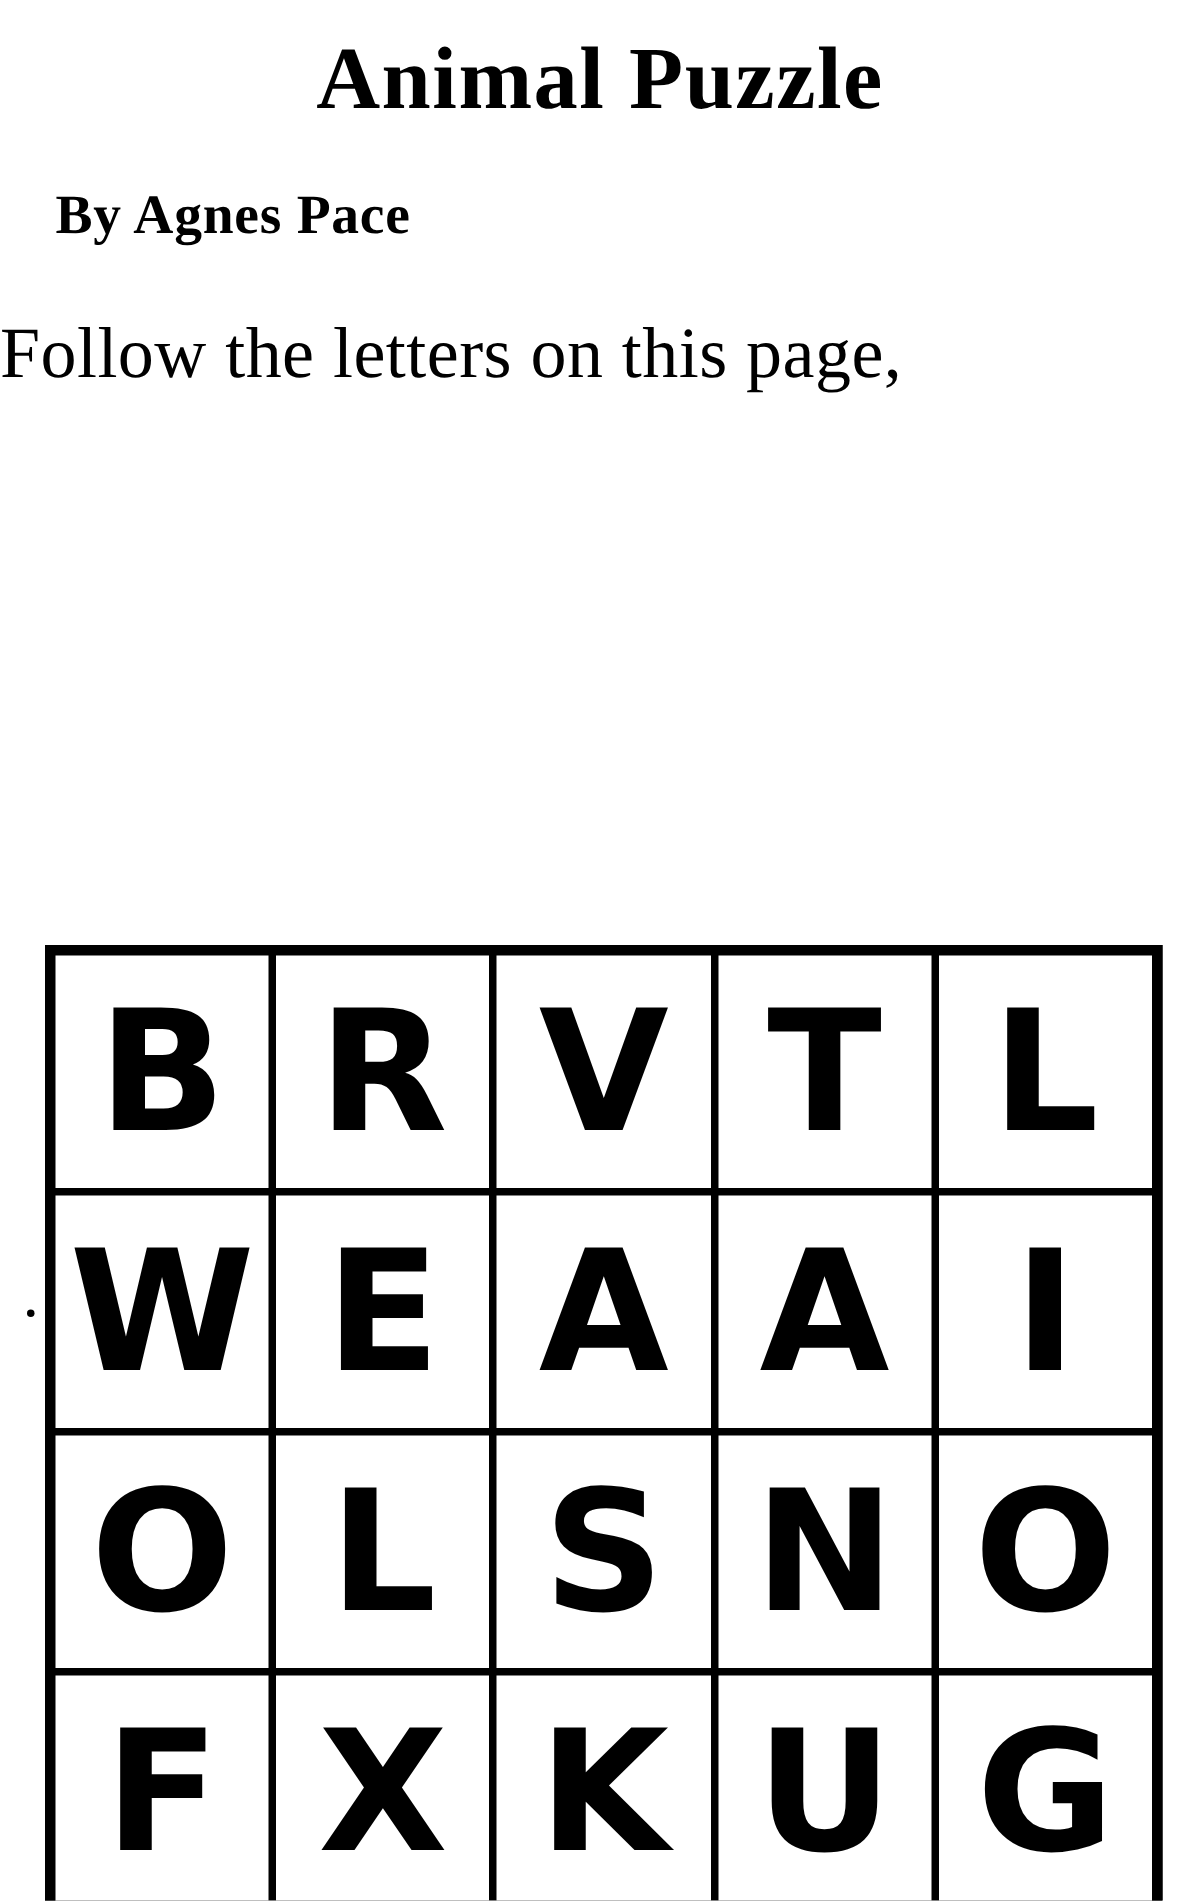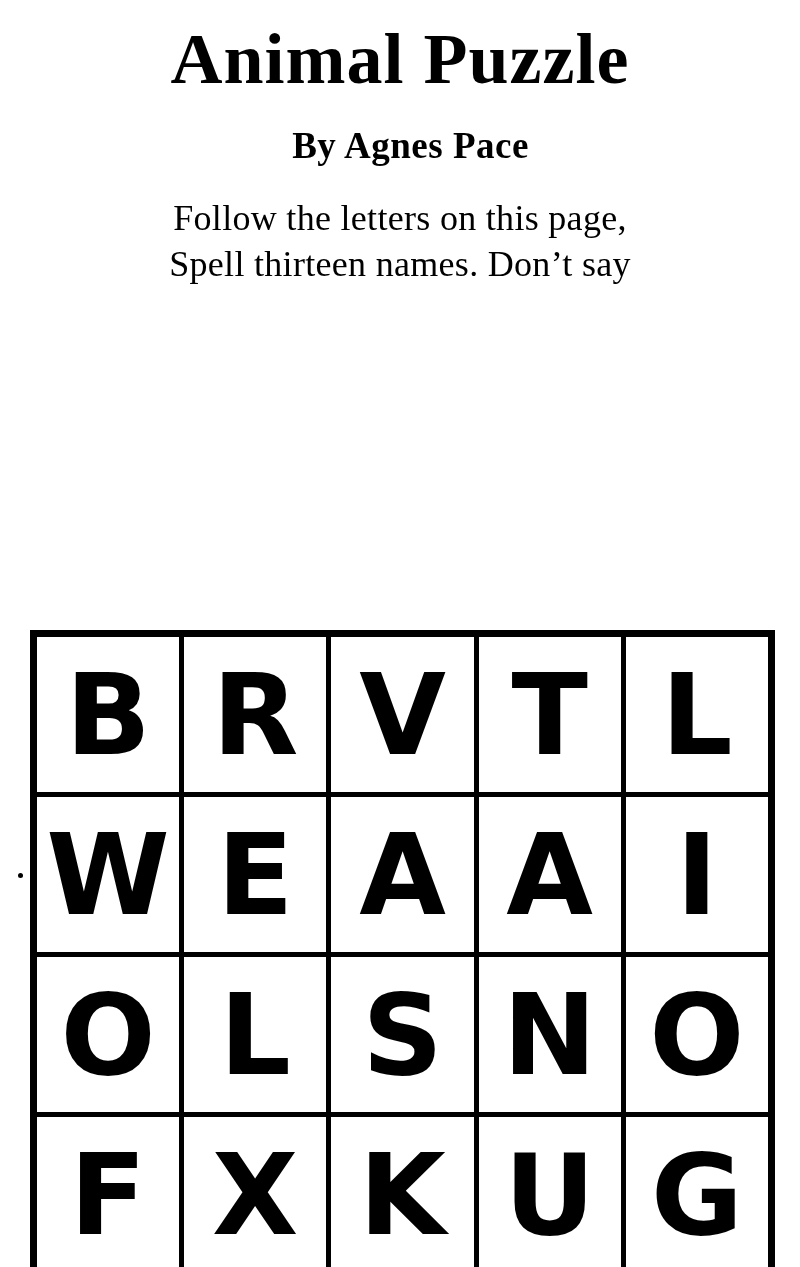--- a/index.html
+++ b/index.html
@@ -16,43 +16,43 @@
   }
   .page {
     position: relative;
     width: 800px;
     height: 1267px;
     box-sizing: border-box;
   }
   .title {
     text-align: center;
     font-family: "Liberation Serif", serif;
-    font-size: 72px;
+    font-size: 59px;
     font-weight: bold;
     letter-spacing: 1px;
     margin: 0;
     padding-top: 22px;
     line-height: 1.05;
   }
   .byline {
-    text-align: center;
+    text-align: left;
     font-family: "Liberation Serif", serif;
     font-size: 37px;
     font-weight: bold;
-    margin: 4px;
+    margin: 16px;
     padding-top: 22px;
     letter-spacing: 0.5px;
     padding-left: 21px;
   }
   .verse {
     margin: 0;
     padding-top: 24px;
-    text-align: center;
+    text-align: left;
     font-family: "Liberation Serif", serif;
-    font-size: 36px;
+    font-size: 48px;
     line-height: 1.28;
     letter-spacing: 0.3px;
   }
   .verse .line {
     display: block;
     white-space: nowrap;
   }
   .grid-wrap {
     position: absolute;
     left: 30px;
@@ -96,21 +96,20 @@
 <body>
 
 <div class="page">
 
   <h1 class="title">Animal Puzzle</h1>
 
   <div class="byline">By Agnes Pace</div>
 
   <div class="verse">
     <span class="line">Follow the letters on this page,</span>
-    <span class="line">Spell thirteen names. Don’t say</span>
   </div>
 
   <div class="speck"></div>
 
   <div class="grid-wrap">
     <div class="grid">
       <div class="cell">B</div>
       <div class="cell">R</div>
       <div class="cell">V</div>
       <div class="cell">T</div>

